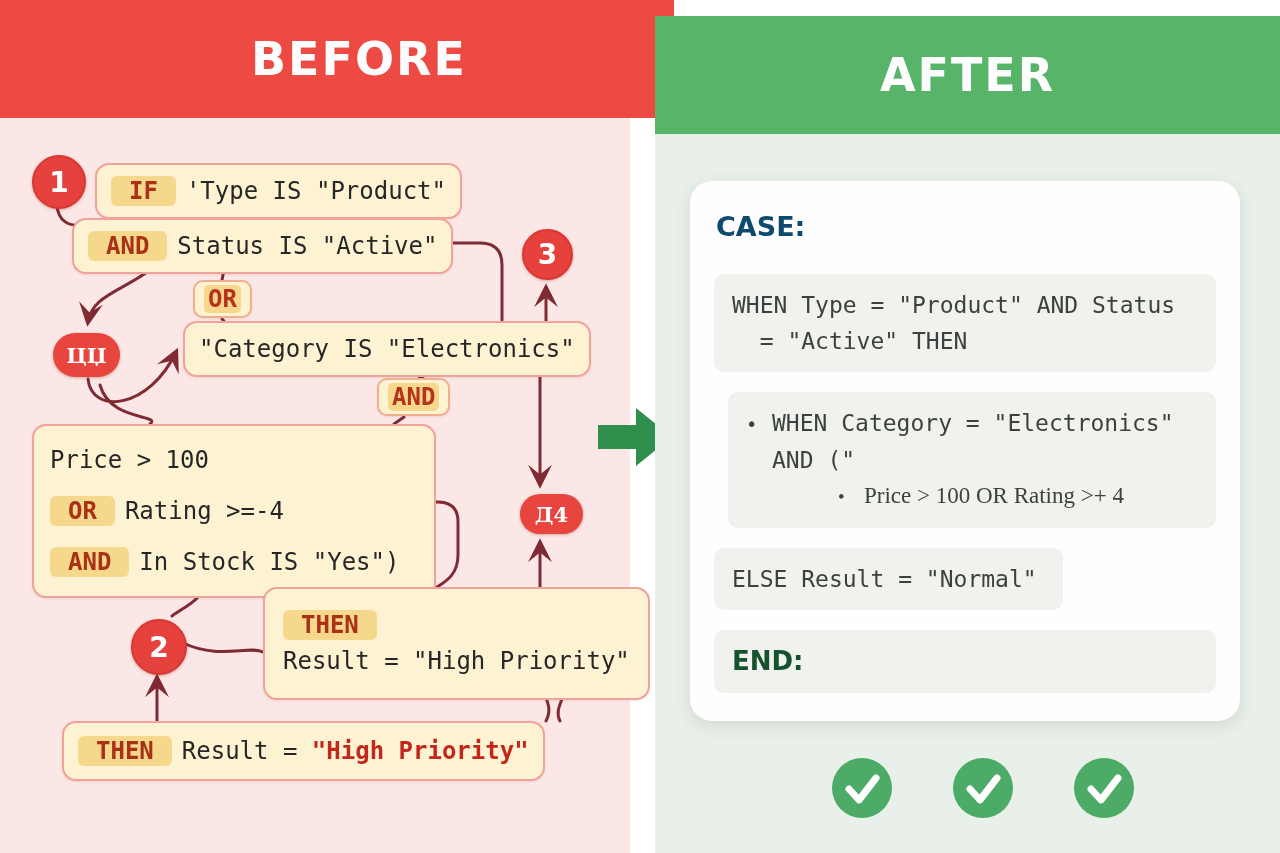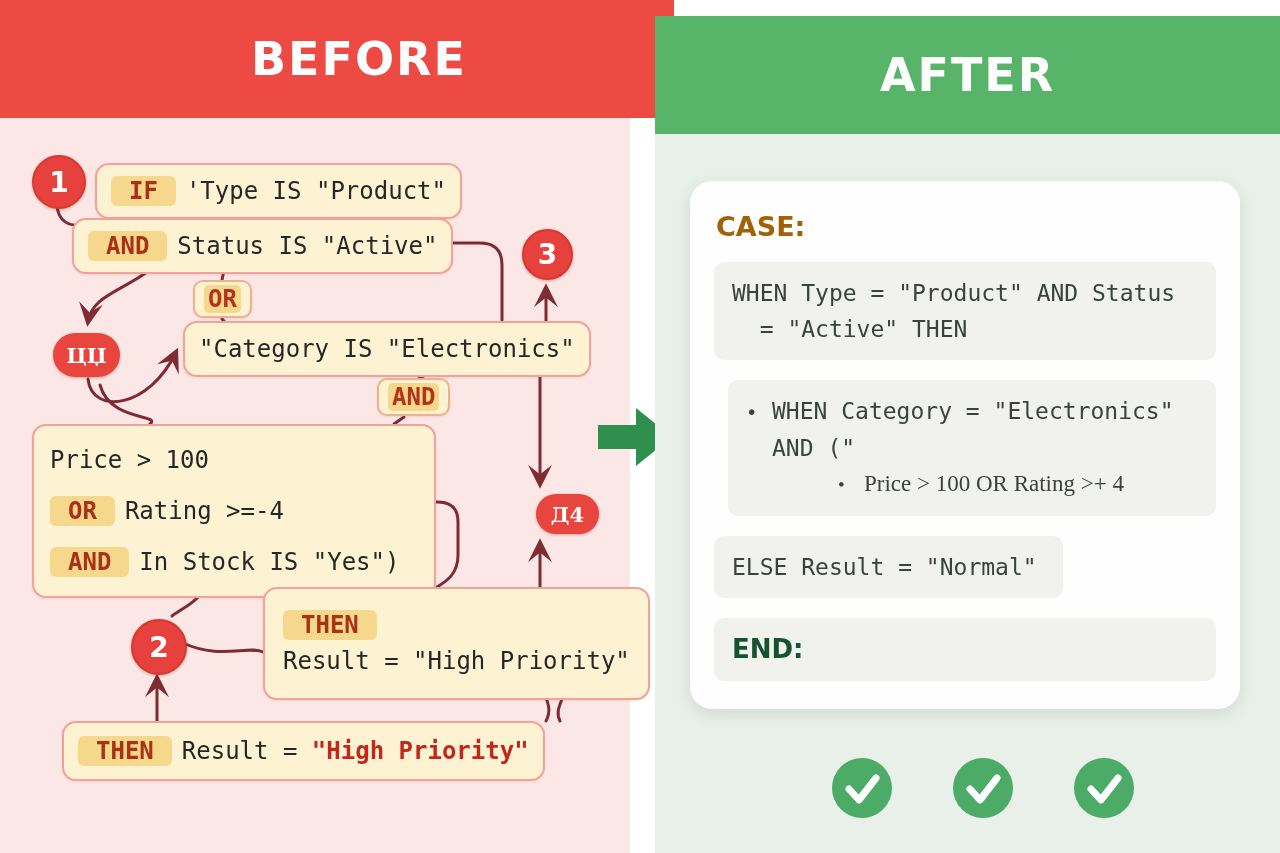--- a/index.html
+++ b/index.html
@@ -32,21 +32,21 @@
         box-shadow:0 1px 3px rgba(120,20,20,.3);}
   .red-val{color:#c3271b;font-weight:bold;}
   .connectors{position:absolute;left:0;top:118px;pointer-events:none;}
 
   
   .mid-arrow{position:absolute;left:596px;top:402px;}
 
   
   .case-card{position:absolute;left:35px;top:165px;width:550px;background:#fefefe;border-radius:22px;
         box-shadow:0 5px 16px rgba(60,80,60,.13);padding:30px 24px 28px 24px;box-sizing:border-box;}
-  .case-label{color:#a16207;font-weight:bold;font-size:27px;margin:0 2px 20px 2px;}
+  .case-label{color:#0c4a6e;font-weight:bold;font-size:27px;margin:0 2px 32px 2px;}
   .cblock{background:#f1f1ee;border-radius:10px;padding:13px 18px;font-family:"DejaVu Sans Mono",monospace;
         font-size:23px;color:#39423e;line-height:36px;white-space:pre;margin-bottom:20px;}
   .cb-indent{margin-left:14px;}
   .bullet{display:inline-block;width:26px;color:#39423e;font-size:19px;text-align:left;}
   .nest1{padding-left:26px;}
   .nest2{padding-left:92px;font-family:Liberation Serif, serif;}
   .nest3{padding-left:72px;}
   .fitw{width:fit-content;padding-right:26px;}
   .end-label{color:#14532d;font-weight:bold;font-family:"DejaVu Sans",sans-serif;font-size:26px;}
   .checks{position:absolute;left:0;top:742px;width:625px;height:60px;}
@@ -110,21 +110,21 @@
     <div class="numcircle" style="left:522px;top:229px;width:47px;height:47px;">
       <span>3</span>
       </div>
     <div class="numcircle" style="left:131px;top:619px;width:52px;height:52px;">
       <span>2</span>
       </div>
 
     <div class="redpill" style="left:53px;top:333px;width:67px;height:44px;justify-content:center;">
       <span>ЦЏ</span>
       </div>
-    <div class="redpill" style="left:536px;top:494px;width:63px;height:40px;">
+    <div class="redpill" style="left:520px;top:494px;width:63px;height:40px;">
       <span>Д4</span>
       </div>
 
     <div class="fbox" style="left:95px;top:163px;height:52px;">
       <span class="kw">IF</span>
       <span>'Type IS "Product"</span>
     </div>
     <div class="fbox" style="left:72px;top:218px;height:52px;">
       <span class="kw">AND</span>
       <span>Status IS "Active"</span>

